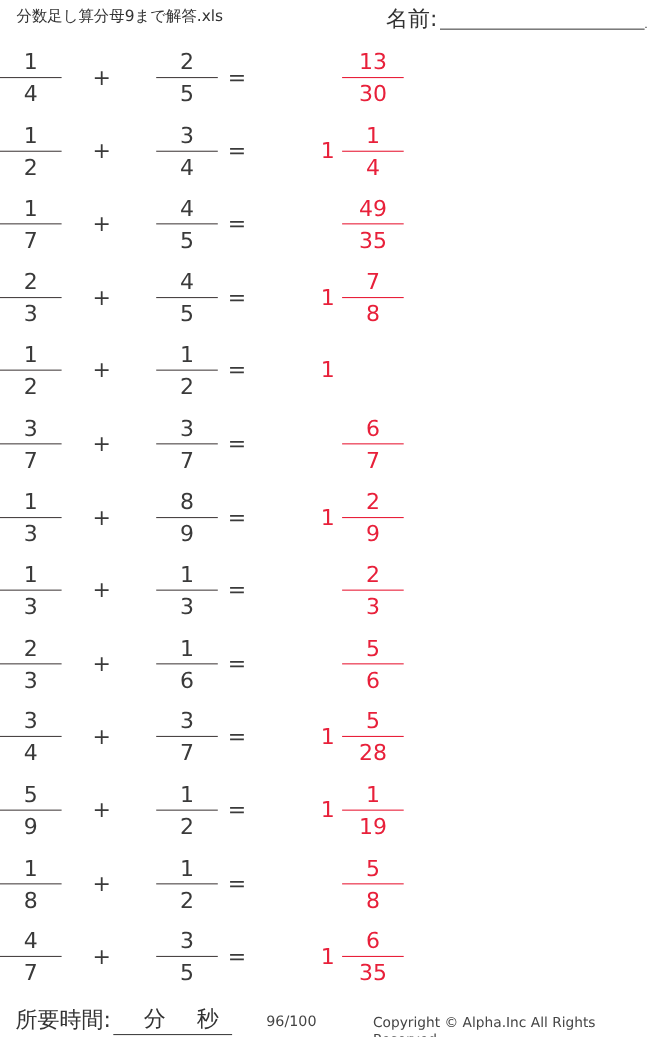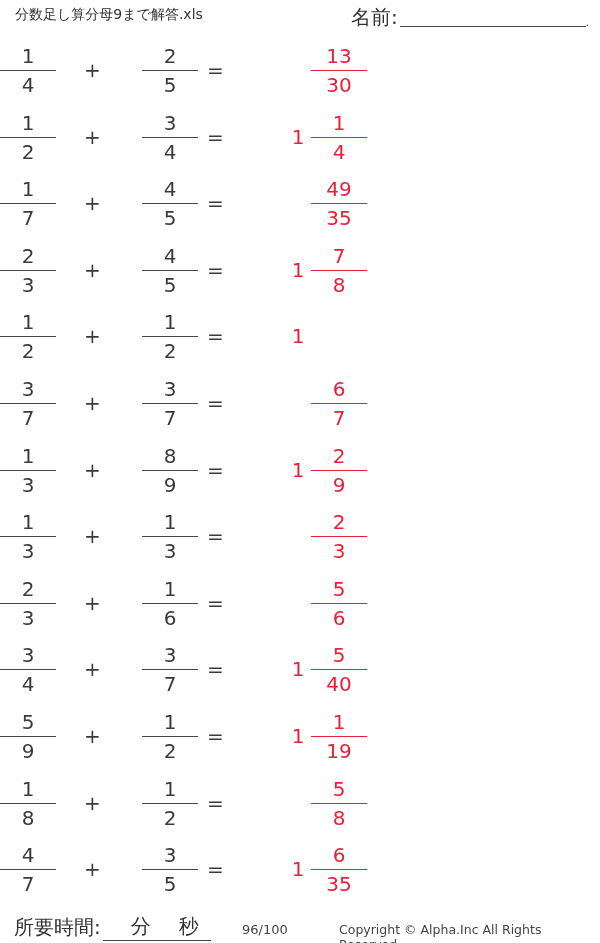--- a/index.html
+++ b/index.html
@@ -227,21 +227,21 @@
       <div class="frac" style="left: 142px;">
         <div class="num">3</div>
         <div class="bar"></div>
         <div class="den">7</div>
       </div>
       <div class="op" style="left: 207px;">=</div>
       <div class="whole">1</div>
       <div class="frac ans" style="left: 311px;">
         <div class="num">5</div>
         <div class="bar"></div>
-        <div class="den">40</div>
+        <div class="den">28</div>
       </div>
     </div>
     <div class="row" style="top: 711px;">
       <div class="frac" style="left: 0px;">
         <div class="num">5</div>
         <div class="bar"></div>
         <div class="den">9</div>
       </div>
       <div class="op" style="left: 84px;">+</div>
       <div class="frac" style="left: 142px;">

